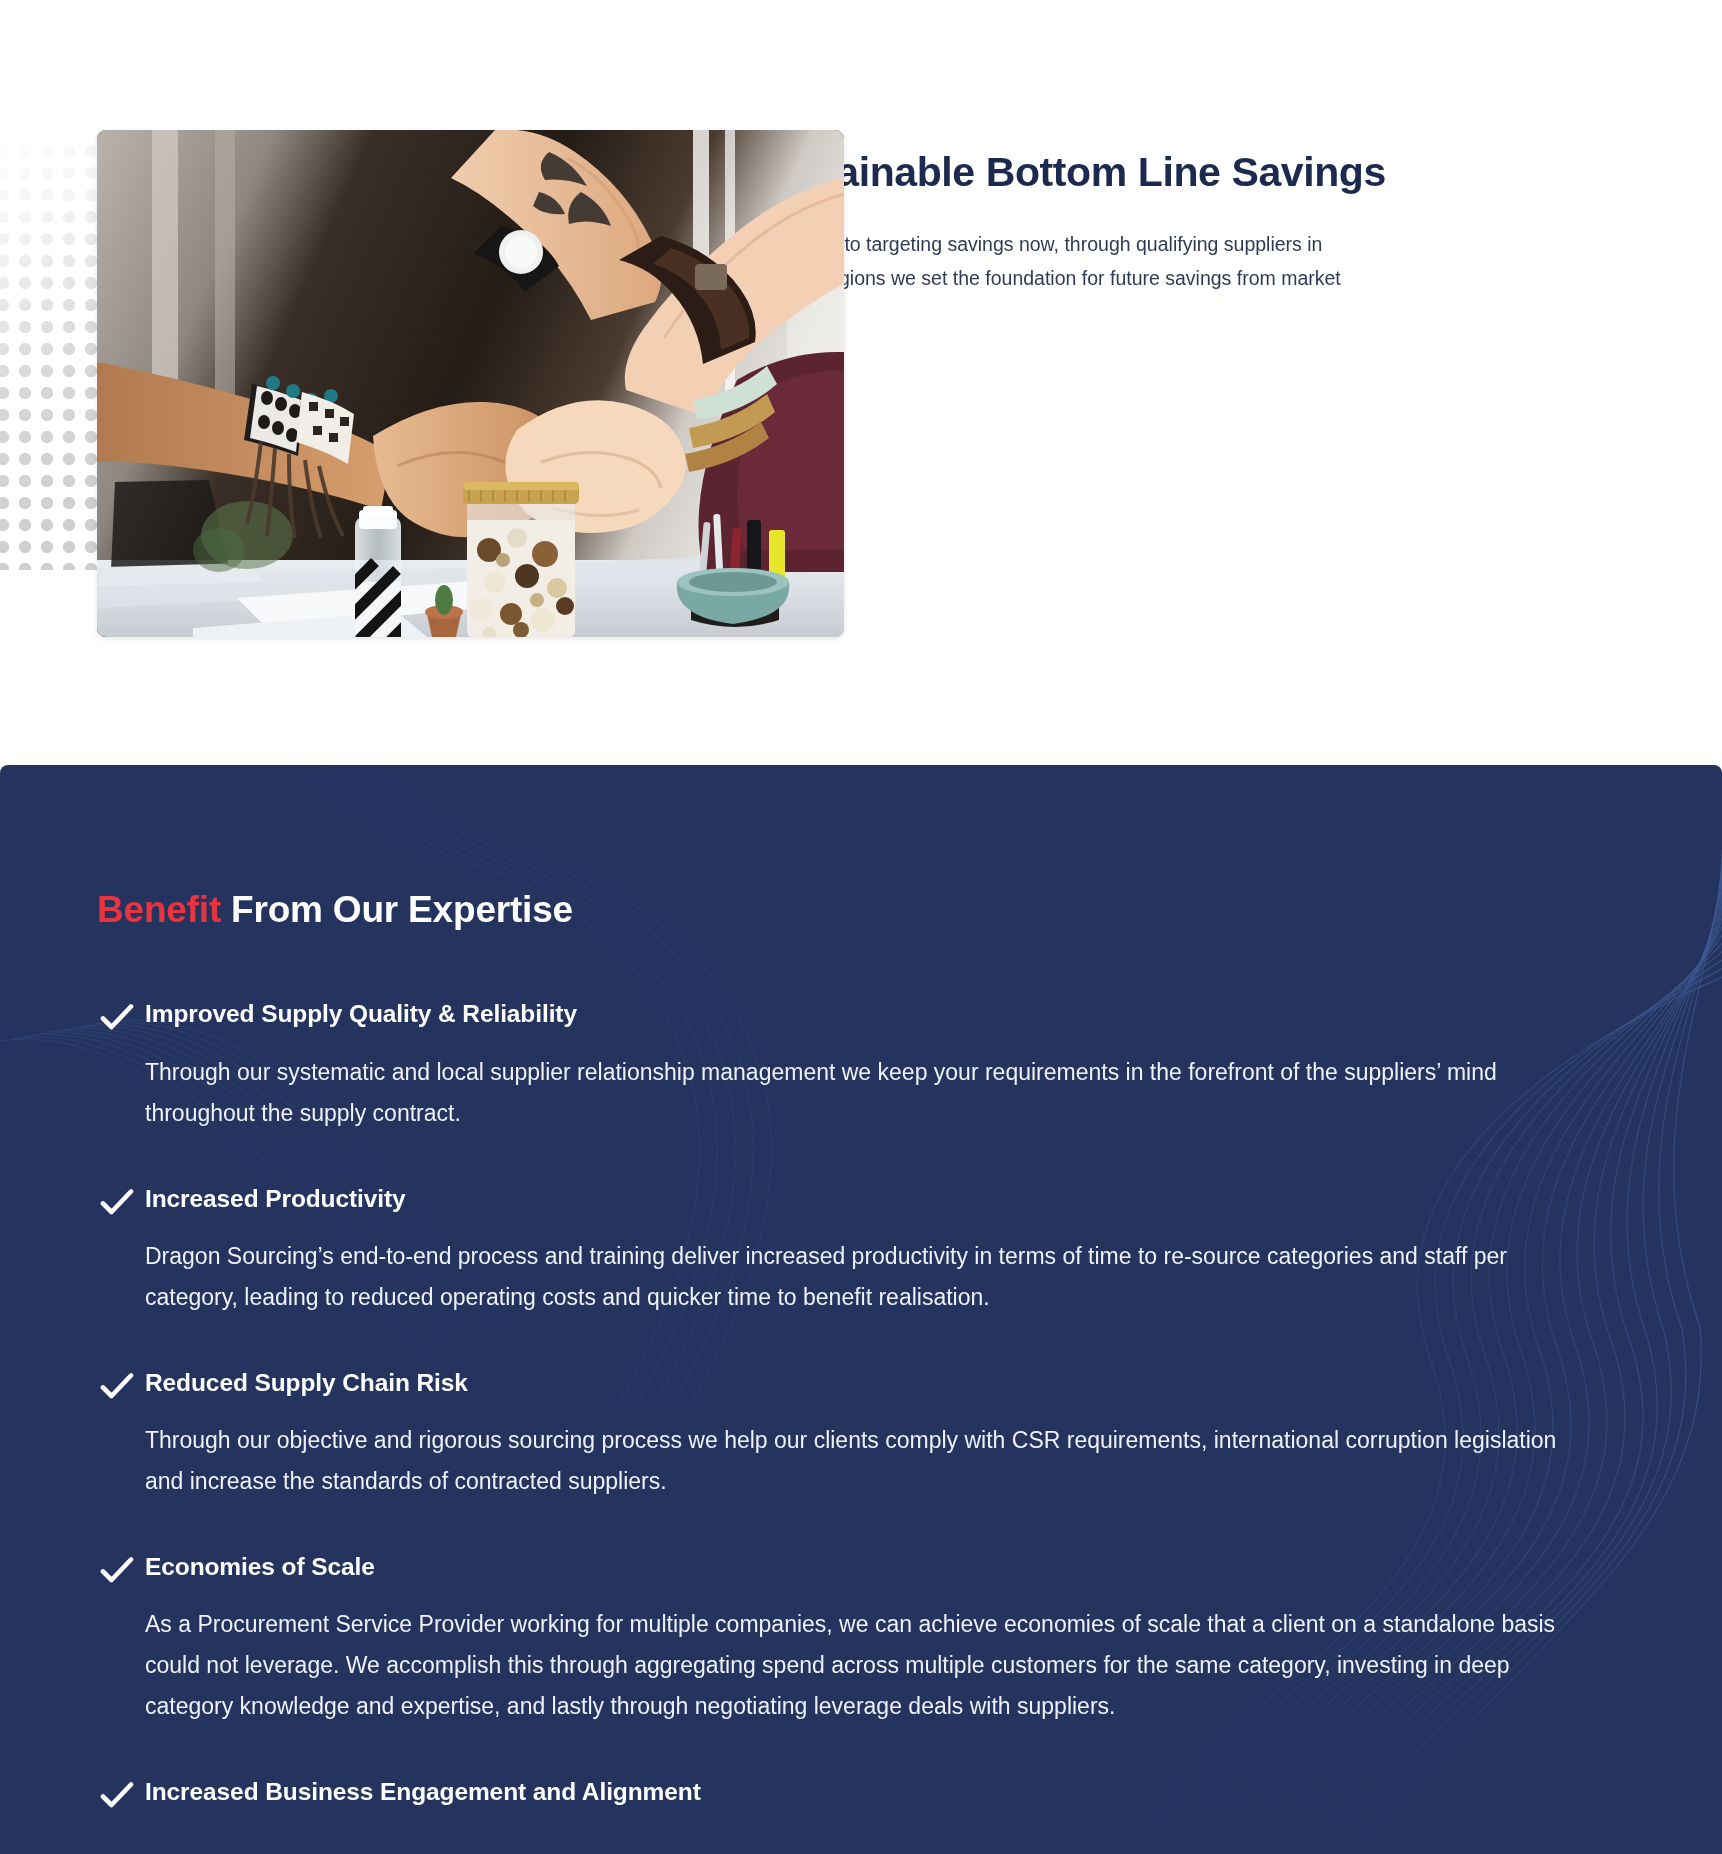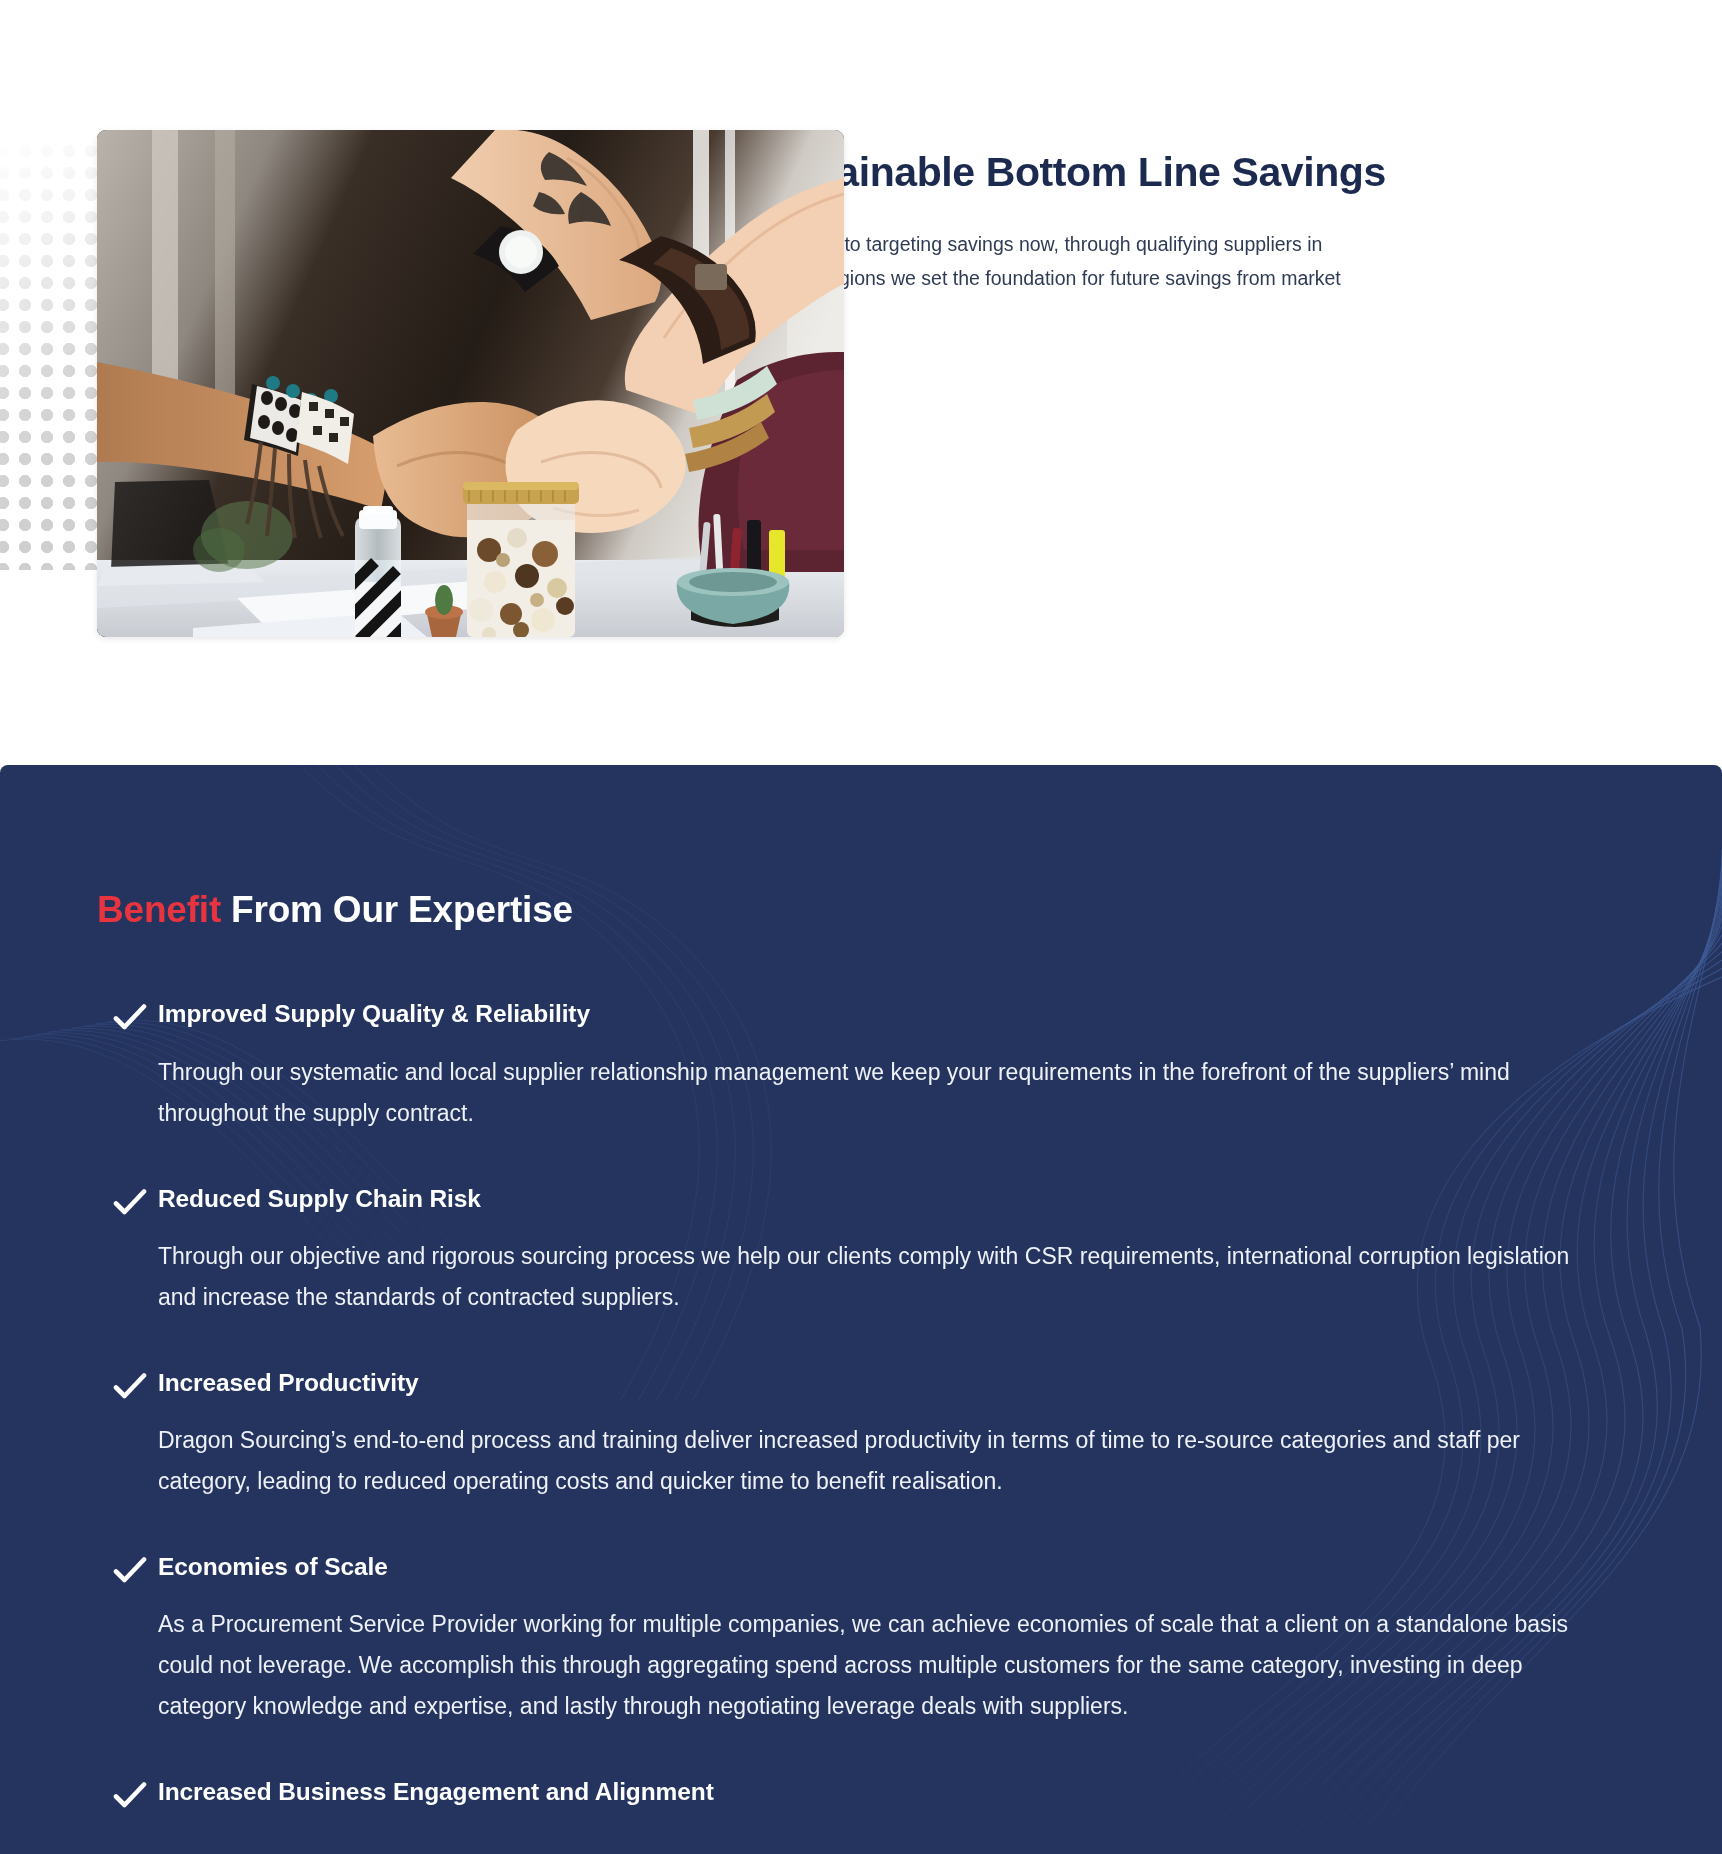--- a/index.html
+++ b/index.html
@@ -112,21 +112,21 @@
   .section-title {
     font-size: 37px;
     line-height: 1.2;
     font-weight: 700;
     letter-spacing: -0.2px;
     margin: 0 0 66px 0;
     color: #ffffff;
   }
   .section-title .accent { color: #e8343f; }
 
-  .benefit-list { margin: 16px; padding: 0; list-style: none; }
+  .benefit-list { margin: 3px; padding: 0; list-style: none; }
   .benefit {
     position: relative;
     padding: 0 0 0 45px;
     margin: 0 0 49px 0;
   }
   .benefit:last-child { margin-bottom: 0; }
 
   .check-icon {
     position: absolute;
     left: 0;
@@ -458,32 +458,32 @@
         <h3 class="benefit-title">Improved Supply Quality &amp; Reliability</h3>
         <p class="benefit-body">Through our systematic and local supplier relationship management we keep your requirements in the forefront of the suppliers’ mind throughout the supply contract.</p>
       </li>
 
       <li class="benefit">
         <span class="check-icon">
           <svg viewBox="0 0 34 34" aria-hidden="true">
               <path d="M3 17.5 L11.5 26 L31 5.5" fill="none" stroke="#ffffff" stroke-width="4.6" stroke-linecap="round" stroke-linejoin="round"></path>
             </svg>
         </span>
-        <h3 class="benefit-title">Reduced Supply Chain Risk</h3>
-        <p class="benefit-body">Through our objective and rigorous sourcing process we help our clients comply with CSR requirements, international corruption legislation and increase the standards of contracted suppliers.</p>
+        <h3 class="benefit-title">Increased Productivity</h3>
+        <p class="benefit-body">Dragon Sourcing’s end-to-end process and training deliver increased productivity in terms of time to re-source categories and staff per category, leading to reduced operating costs and quicker time to benefit realisation.</p>
       </li>
 
       <li class="benefit">
         <span class="check-icon">
           <svg viewBox="0 0 34 34" aria-hidden="true">
               <path d="M3 17.5 L11.5 26 L31 5.5" fill="none" stroke="#ffffff" stroke-width="4.6" stroke-linecap="round" stroke-linejoin="round"></path>
             </svg>
         </span>
-        <h3 class="benefit-title">Increased Productivity</h3>
-        <p class="benefit-body">Dragon Sourcing’s end-to-end process and training deliver increased productivity in terms of time to re-source categories and staff per category, leading to reduced operating costs and quicker time to benefit realisation.</p>
+        <h3 class="benefit-title">Reduced Supply Chain Risk</h3>
+        <p class="benefit-body">Through our objective and rigorous sourcing process we help our clients comply with CSR requirements, international corruption legislation and increase the standards of contracted suppliers.</p>
       </li>
 
       <li class="benefit">
         <span class="check-icon">
           <svg viewBox="0 0 34 34" aria-hidden="true">
               <path d="M3 17.5 L11.5 26 L31 5.5" fill="none" stroke="#ffffff" stroke-width="4.6" stroke-linecap="round" stroke-linejoin="round"></path>
             </svg>
         </span>
         <h3 class="benefit-title">Economies of Scale</h3>
         <p class="benefit-body">As a Procurement Service Provider working for multiple companies, we can achieve economies of scale that a client on a standalone basis could not leverage. We accomplish this through aggregating spend across multiple customers for the same category, investing in deep category knowledge and expertise, and lastly through negotiating leverage deals with suppliers.</p>

